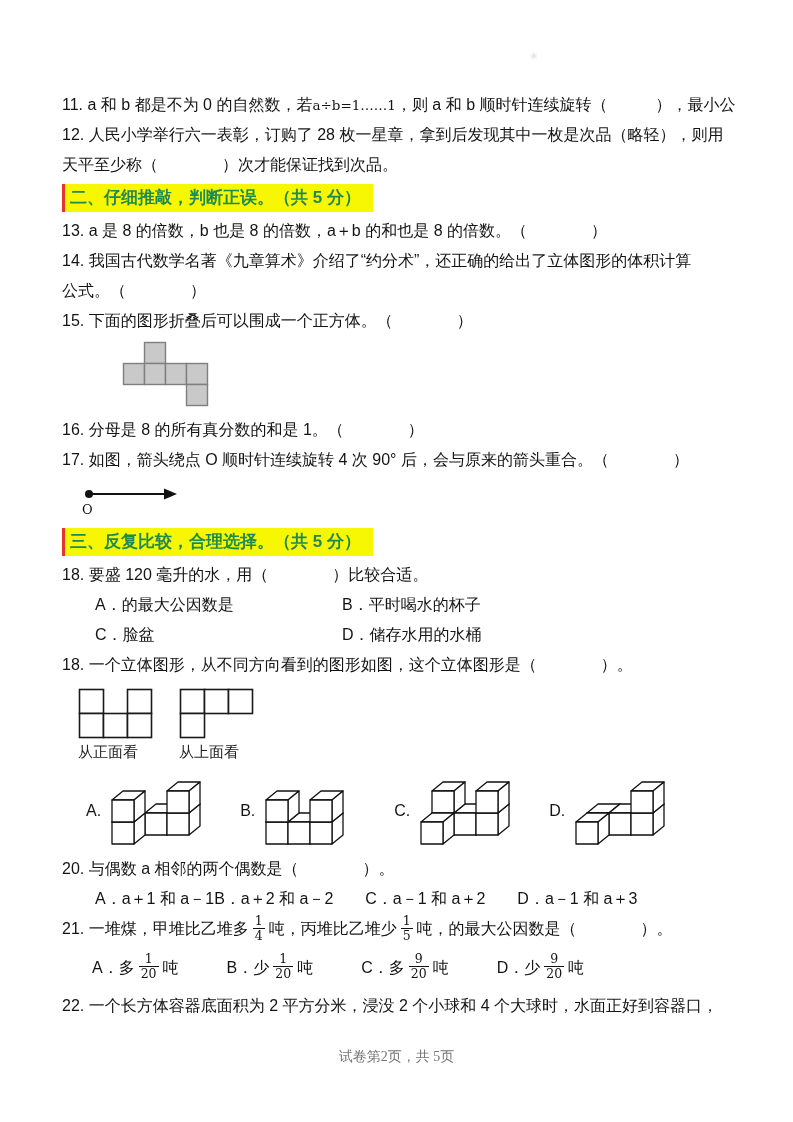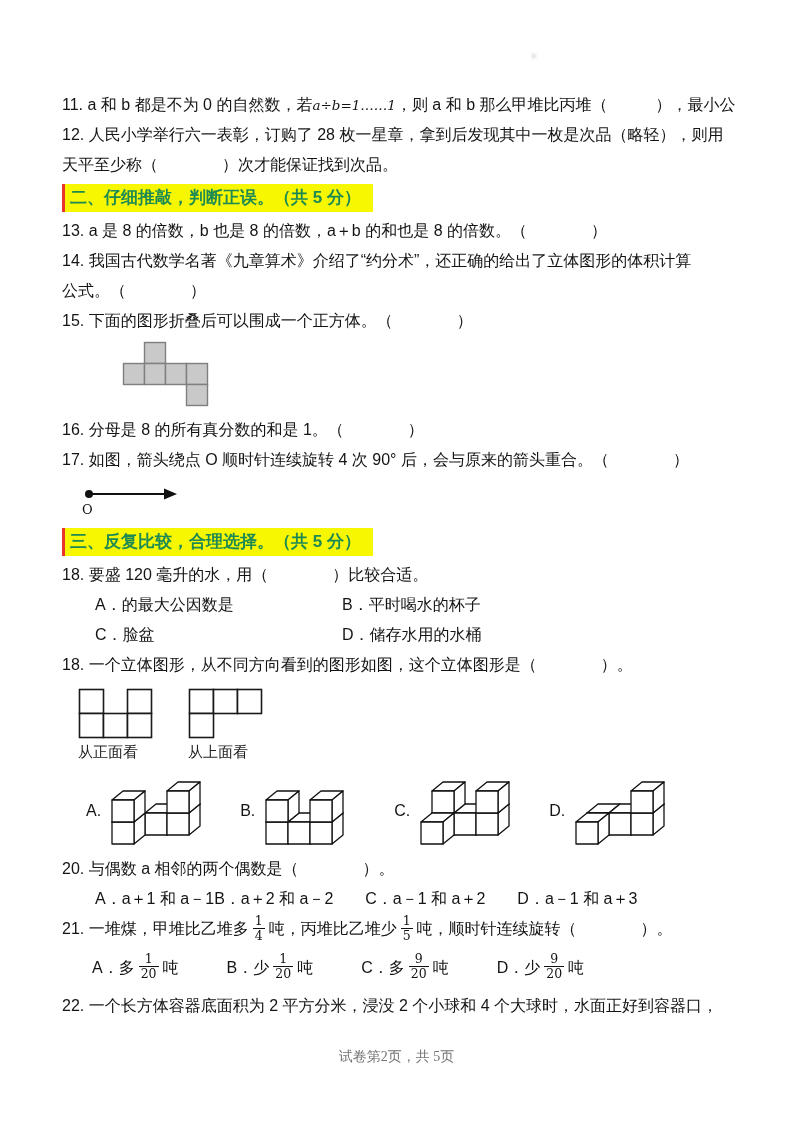--- a/index.html
+++ b/index.html
@@ -10,30 +10,30 @@
   }
   .watermark{position:absolute;left:529px;top:50px;font-size:11px;color:#dcdcdc;}
   .content{position:absolute;left:62px;top:90px;right:54px;}
   p.line{margin:0;line-height:30px;font-size:16px;}
   p.sec{margin:3px 0 3px 0;line-height:30px;}
   .hl{
     display:inline-block;background:var(--hl,#f7f701);color:var(--grn,#1d8a54);
     font-weight:bold;font-size:17px;line-height:25px;padding:1px 12px 2px 5px;
     border-left:3px solid var(--red,#e8352b);
   }
-  .formula{font-family:"DejaVu Serif","Liberation Serif",serif;font-style:italic;font-size:13.5px;}
+  .formula{font-family:"DejaVu Serif","Liberation Serif",serif;font-size:13.5px;}
   .indent{padding-left:33px;}
   .optcol{display:inline-block;width:247px;}
   
   .net-fig{margin:5px 0 4px 60px;height:70px;}
   
   .arrow-fig{margin:9px 0 1px 20px;height:40px;}
   .arrow-label{font-family:"DejaVu Serif",serif;font-size:13px;line-height:12px;margin-left:0px;color:#111;}
   
-  .views-row{display:flex;gap:35px;margin:8px 0 2px 16px;align-items:flex-start;}
+  .views-row{display:flex;gap:26px;margin:8px 0 2px 16px;align-items:flex-start;}
   .view-fig{display:flex;flex-direction:column;}
   .view-label{font-family:"Liberation Serif","DejaVu Serif",serif;font-size:15px;margin-top:4px;color:#222;}
   
   .cubes-row{display:flex;gap:34px;margin:10px 0 4px 24px;align-items:center;}
   .cube-fig{display:flex;align-items:center;gap:7px;}
   .cube-label{font-size:16px;}
   
   .frac{
     display:inline-flex;flex-direction:column;vertical-align:middle;text-align:center;
     font-family:"DejaVu Serif","Liberation Serif",serif;font-size:12.5px;line-height:1.15;
@@ -50,21 +50,21 @@
   }
   svg{display:block;}
 </style>
 </head>
 <body>
 
 <div class="watermark">✳</div>
 
 <div class="content">
 
-  <p class="line"><span>11. a 和 b 都是不为 0 的自然数，若</span><span class="formula">a÷b=1……1</span><span>，则 a 和 b 那么甲堆比丙堆（　　　），最小公</span></p>
+  <p class="line"><span>11. a 和 b 都是不为 0 的自然数，若</span><span class="formula">a÷b=1……1</span><span>，则 a 和 b 顺时针连续旋转（　　　），最小公</span></p>
 
   <p class="line">12. 人民小学举行六一表彰，订购了 28 枚一星章，拿到后发现其中一枚是次品（略轻），则用</p>
   <p class="line">天平至少称（　　　　）次才能保证找到次品。</p>
 
   <p class="sec"><span class="hl">二、仔细推敲，判断正误。（共 5 分）</span></p>
 
   <p class="line">13. a 是 8 的倍数，b 也是 8 的倍数，a＋b 的和也是 8 的倍数。（　　　　）</p>
   <p class="line">14. 我国古代数学名著《九章算术》介绍了“约分术”，还正确的给出了立体图形的体积计算</p>
   <p class="line">公式。（　　　　）</p>
   <p class="line">15. 下面的图形折叠后可以围成一个正方体。（　　　　）</p>
@@ -210,21 +210,21 @@
 
   <p class="line">20. 与偶数 a 相邻的两个偶数是（　　　　）。</p>
   <p class="line indent">A．a＋1 和 a－1B．a＋2 和 a－2　　C．a－1 和 a＋2　　D．a－1 和 a＋3</p>
 
   <p class="line tallline"><span>21. 一堆煤，甲堆比乙堆多</span><span class="frac">
         <span class="fnum">1</span>
         <span class="fden">4</span>
       </span><span>吨，丙堆比乙堆少</span><span class="frac">
         <span class="fnum">1</span>
         <span class="fden">5</span>
-      </span><span>吨，顺时针连续旋转（　　　　）。</span></p>
+      </span><span>吨，的最大公因数是（　　　　）。</span></p>
 
   <div class="opts21">
     <span class="opt">
         <span>A．多</span>
         <span class="frac">
           <span class="fnum">1</span>
           <span class="fden">20</span>
         </span>
         <span>吨</span>
       </span>

